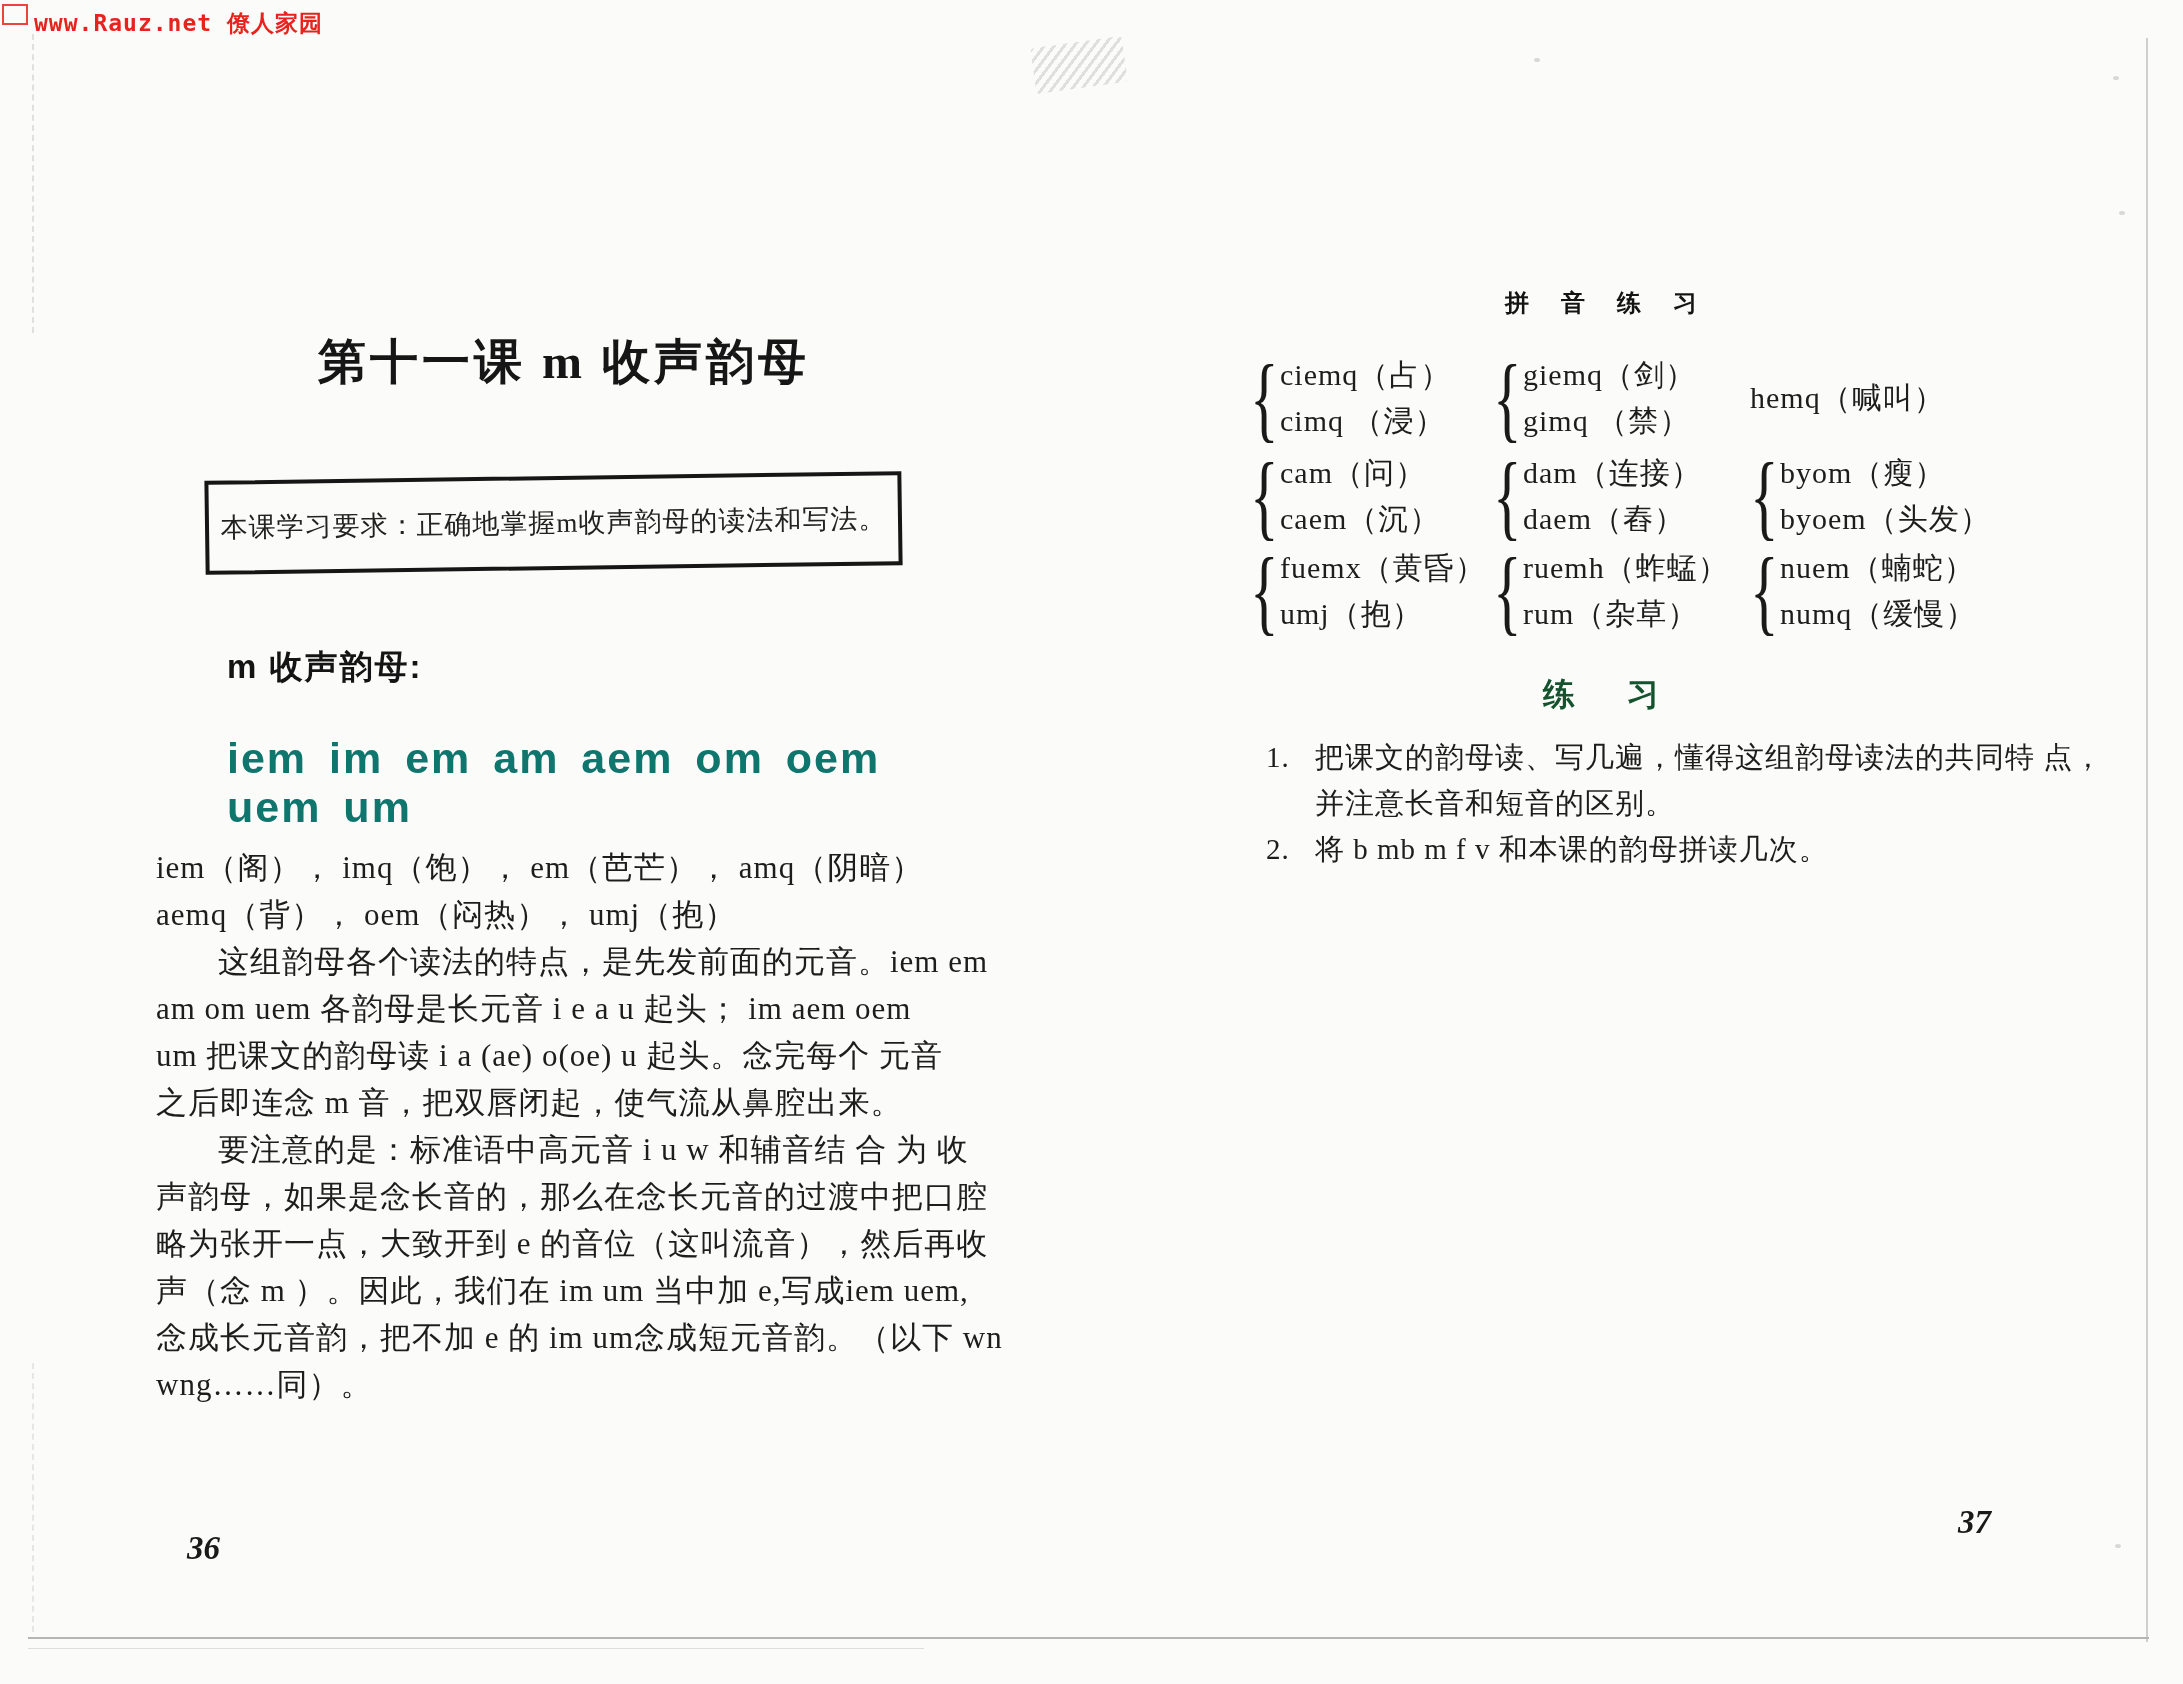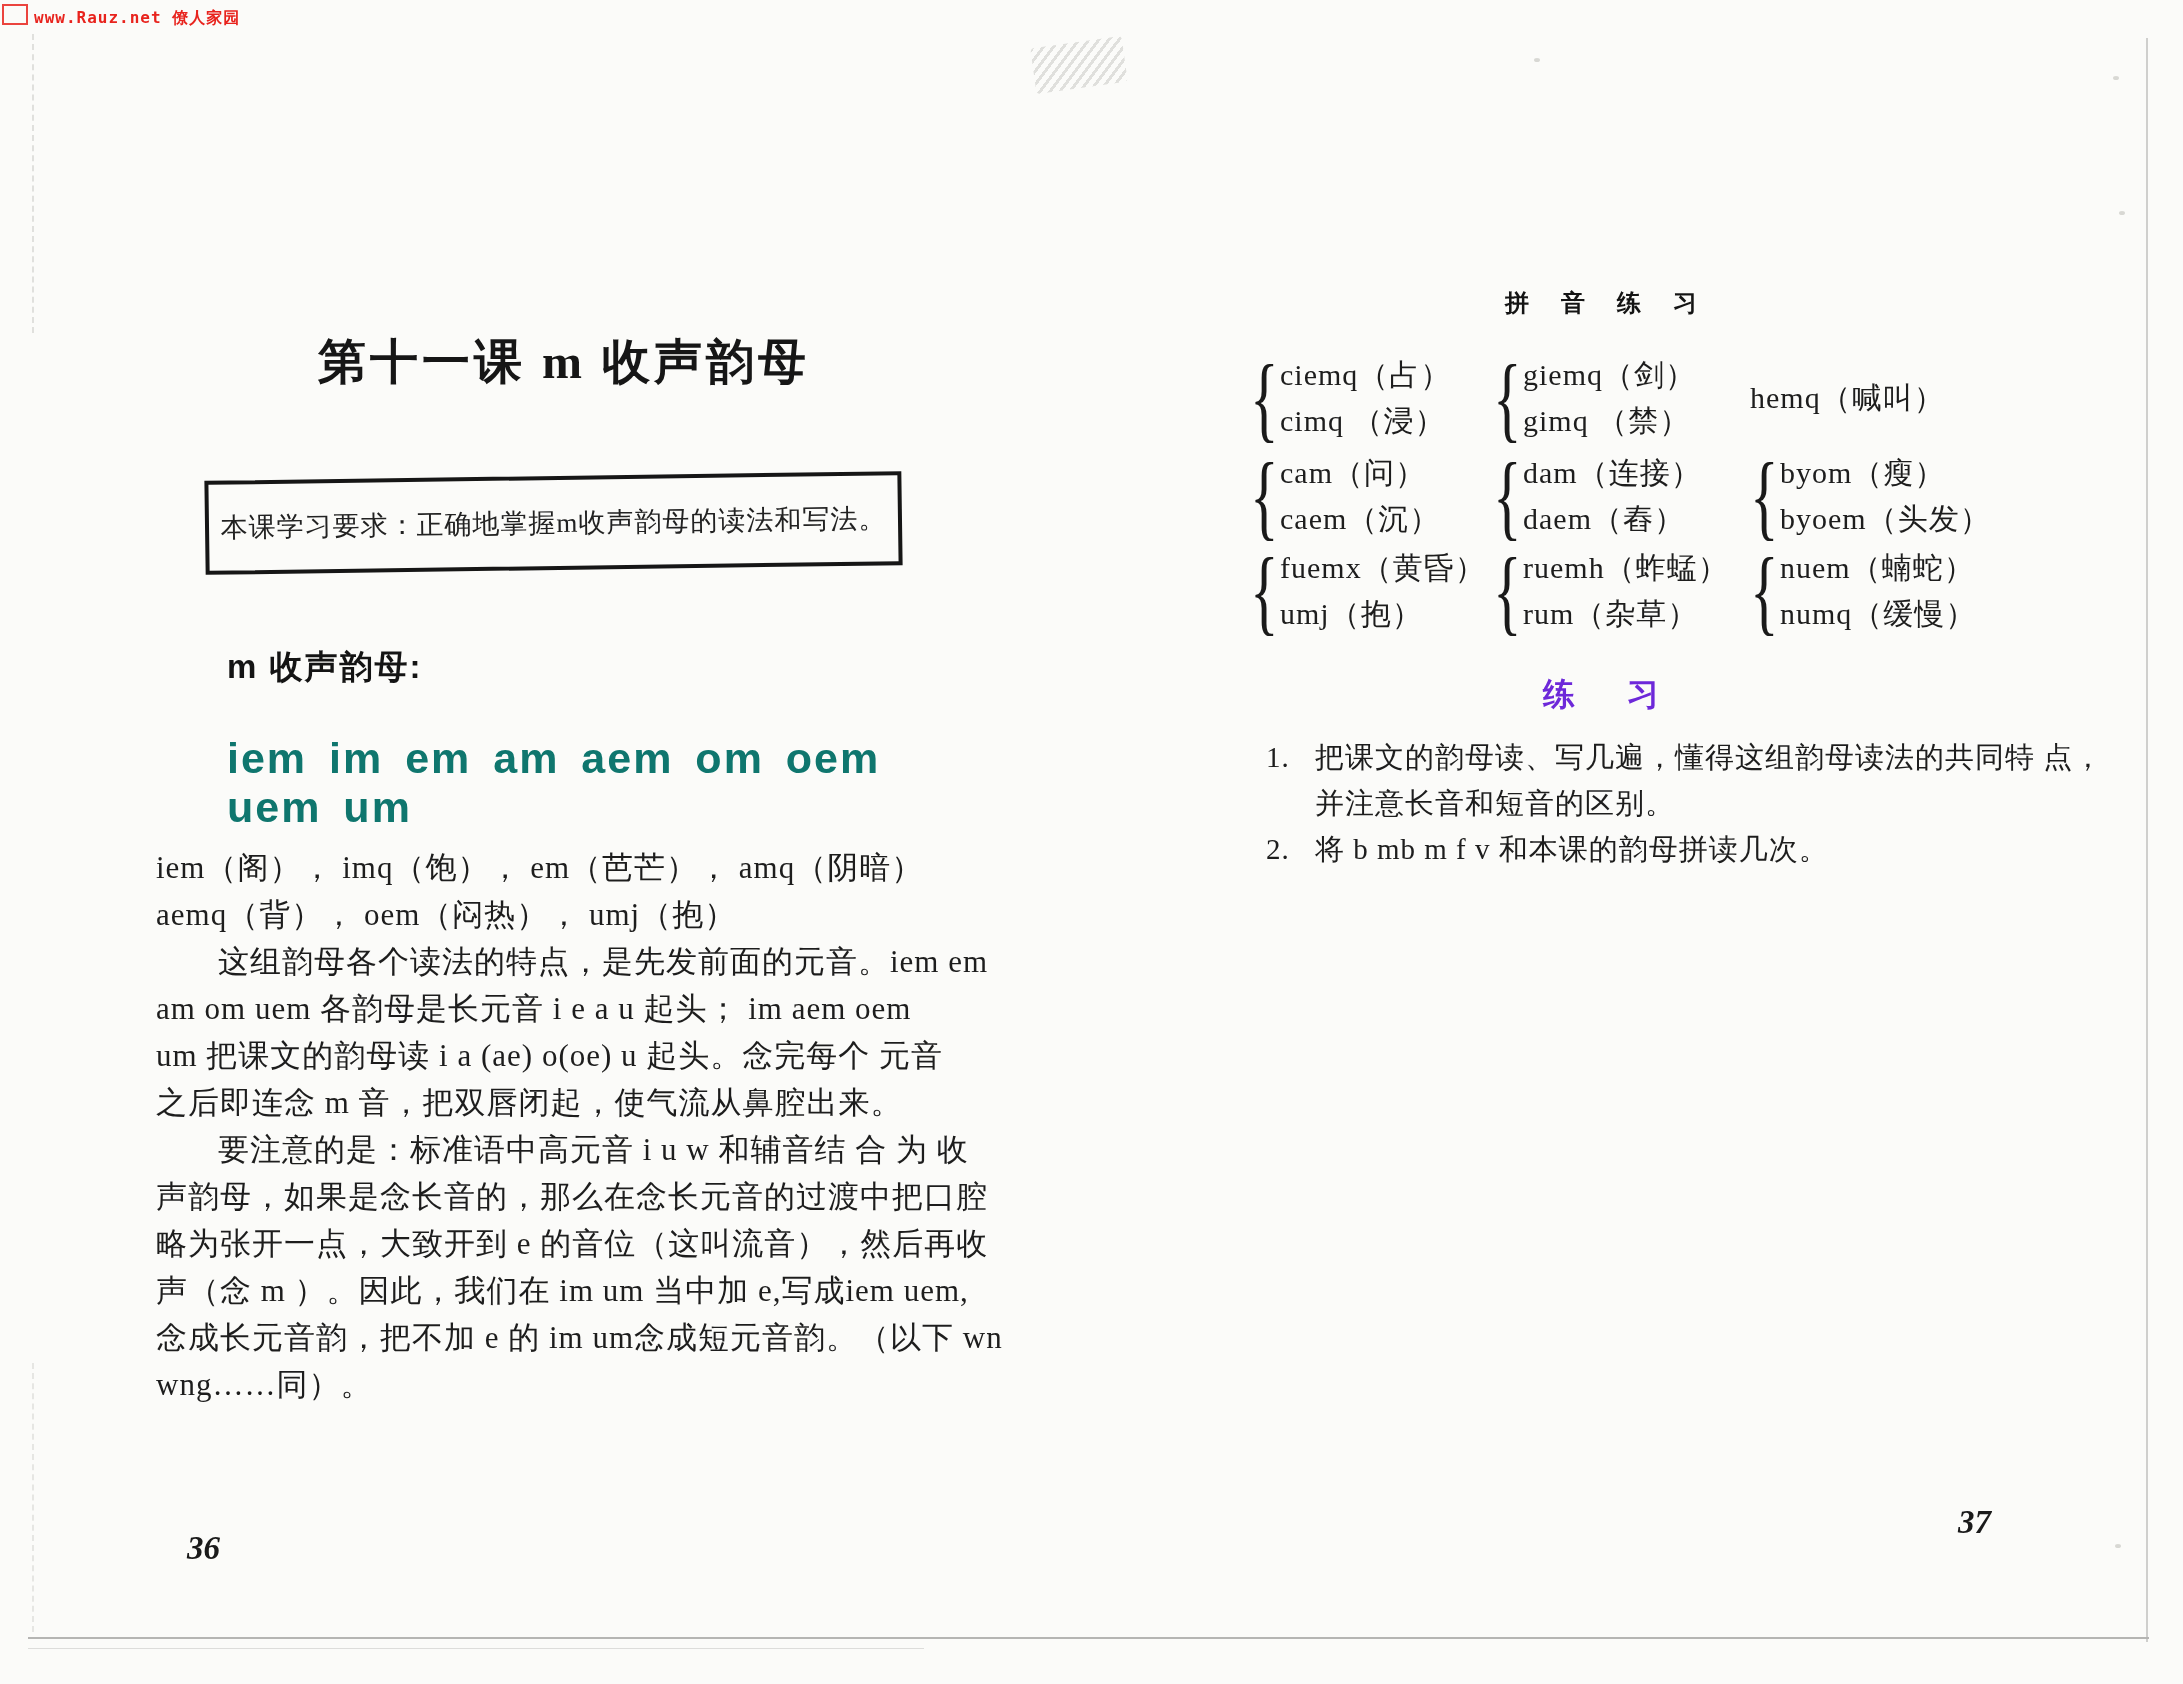--- a/index.html
+++ b/index.html
@@ -8,21 +8,21 @@
     background:#fbfbf9;
     font-family:"Liberation Serif", serif;
     color:#1c1c1c;
   }
   .abs{position:absolute;}
 
   
   .watermark{
     left:34px;top:8px;
     font-family:"DejaVu Sans Mono", monospace;
-    font-size:16px;font-weight:700;color:#e8231d;letter-spacing:1px;
+    font-size:23px;font-weight:700;color:#e8231d;letter-spacing:1px;
   }
   .corner-box{
     left:2px;top:4px;width:22px;height:17px;
     border:2px solid #e8231d;opacity:.85;
   }
 
   
   .edge-right{left:2146px;top:38px;width:2px;height:1604px;background:#cfcfcd;}
   .edge-bottom{left:28px;top:1637px;width:2121px;height:2px;background:#b5b5b3;}
   .edge-bottom2{left:28px;top:1648px;width:896px;height:1px;background:#dddddb;}
@@ -89,21 +89,21 @@
     transform:scaleX(0.62);transform-origin:left center;width:30px;flex:0 0 30px;
   }
   .pair-lines{display:flex;flex-direction:column;gap:12px;}
   .pair-lines .pl, .single-word{
     font-size:30px;letter-spacing:1px;white-space:nowrap;color:#1d1d1d;line-height:34px;
   }
   .single-wrap{display:flex;align-items:center;}
 
   .rp-ex-heading{
     left:1249px;top:673px;width:706px;text-align:center;
-    font-size:32px;font-weight:700;letter-spacing:2px;word-spacing:40px;color:#6d28d9;
+    font-size:32px;font-weight:700;letter-spacing:2px;word-spacing:40px;color:#14532d;
   }
   .ex-line{height:46px;line-height:46px;font-size:29px;letter-spacing:1px;white-space:nowrap;color:#1d1d1d;}
   .ex-num{position:absolute;left:1266px;width:40px;}
   .ex-text{position:absolute;left:1315px;}
   .ex1a{top:734px;}
   .ex1b{top:780px;}
   .ex2a{top:826px;}
 </style>
 </head>
 <body>

